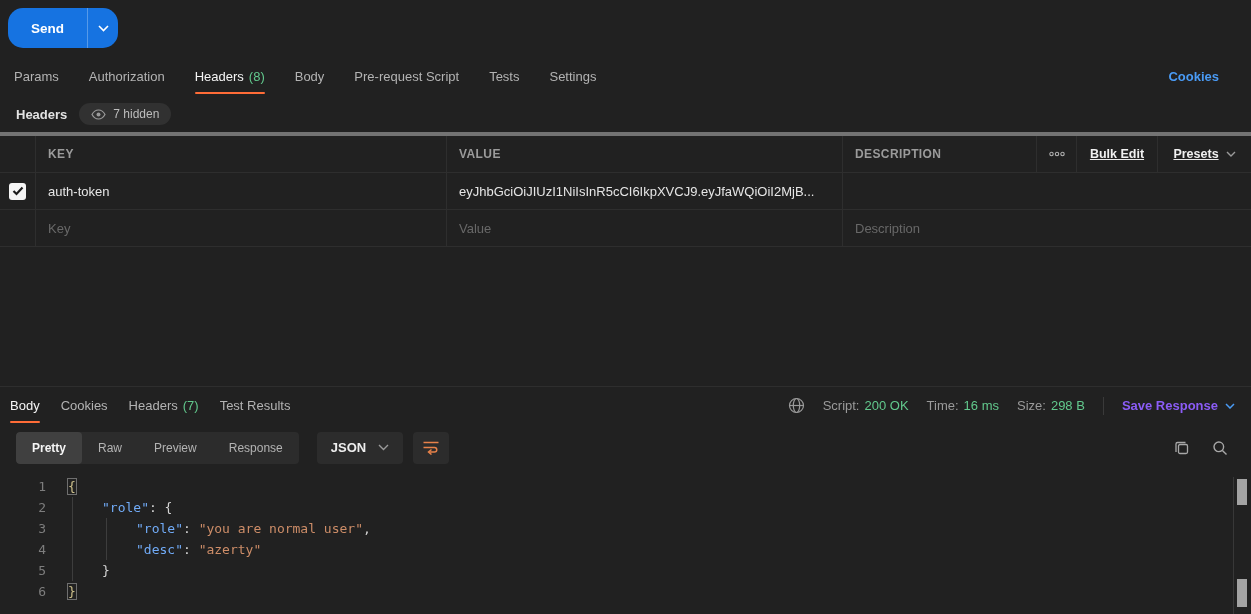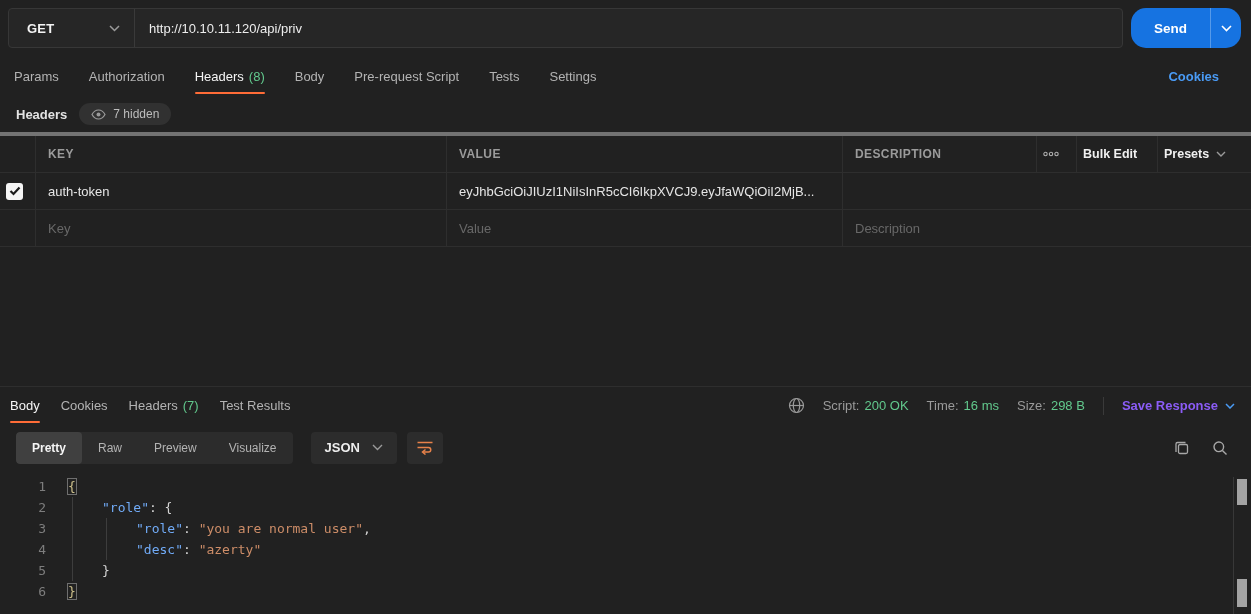--- a/index.html
+++ b/index.html
@@ -36,21 +36,21 @@
   .hidden-pill { display:flex; align-items:center; gap:7px; background:#313131; border-radius:14px; padding:4px 12px; color:#bdbdbd; font-size:12px; cursor:pointer; }
 
   
   .kv-table { border-top:4px solid #737373; }
   .kv-row { display:grid; height:37px; border-bottom:1px solid #2e2e2e; align-items:stretch; }
   .kv-head { grid-template-columns:36px 411px 396px 194px 40px 81px 93px; }
   .kv-body { grid-template-columns:36px 411px 396px 408px; }
   .cell { display:flex; align-items:center; padding:0 12px; border-right:1px solid #2e2e2e; overflow:hidden; white-space:nowrap; }
   .cell:last-child { border-right:none; }
   .th { color:#9b9b9b; font-size:12px; font-weight:700; letter-spacing:.4px; }
-  .cell.center { padding:0 6px; }
+  .cell.center { justify-content:center; padding:0 6px;text-decoration:underline; }
   .action-label { color:#f0f0f0; font-size:12.5px; font-weight:700; cursor:pointer; }
   .presets { gap:7px; cursor:pointer; }
   .cell.val { color:#e6e6e6; }
   .placeholder { color:#686868; }
   .checkbox { width:17px; height:17px; background:#f5f5f5; border-radius:3px; display:flex; align-items:center; justify-content:center; cursor:pointer; }
 
   .flex-spacer { flex:1; }
 
   
   .resp-divider { height:1px; background:#2e2e2e; }
@@ -86,31 +86,20 @@
   .guide-2 { left:106px; top:47px; height:42px; }
   .scroll-track { position:absolute; right:17px; top:6px; bottom:0; width:1px; background:#383838; }
   .scroll-thumb { position:absolute; right:4px; width:10px; background:#a3a3a3; }
   .thumb-top { top:8px; height:26px; }
   .thumb-bottom { bottom:7px; height:28px; }
 </style>
 </head>
 <body>
 
 <div class="topbar">
-  <div class="url-group">
-    <div class="method-select">
-      <span class="method-label">GET</span>
-      <span>
-        <svg width="11" height="7" viewBox="0 0 11 7">
-            <polyline points="1,1 5.5,5.5 10,1" fill="none" stroke="#9a9a9a" stroke-width="1.5"></polyline>
-          </svg>
-      </span>
-    </div>
-    <input class="url-input" spellcheck="false" value="http://10.10.11.120/api/priv" style="">
-  </div>
   <div class="send-split">
     <button class="send-main">Send</button>
     <button class="send-caret">
       <span>
         <svg width="11" height="7" viewBox="0 0 11 7">
             <polyline points="1,1 5.5,5.5 10,1" fill="none" stroke="#fff" stroke-width="1.6"></polyline>
           </svg>
       </span>
     </button>
   </div>
@@ -256,21 +245,21 @@
       </span>
     </div>
   </div>
 </div>
 
 <div class="resp-toolbar">
   <div class="view-seg">
     <button class="seg-btn active">Pretty</button>
     <button class="seg-btn">Raw</button>
     <button class="seg-btn">Preview</button>
-    <button class="seg-btn">Visualize</button>
+    <button class="seg-btn">Response</button>
   </div>
   <div class="fmt-select">
     <span class="fmt-label">JSON</span>
     <span>
       <svg width="11" height="7" viewBox="0 0 11 7">
           <polyline points="1,1 5.5,5.5 10,1" fill="none" stroke="#9a9a9a" stroke-width="1.4"></polyline>
         </svg>
     </span>
   </div>
   <div class="icon-btn">

